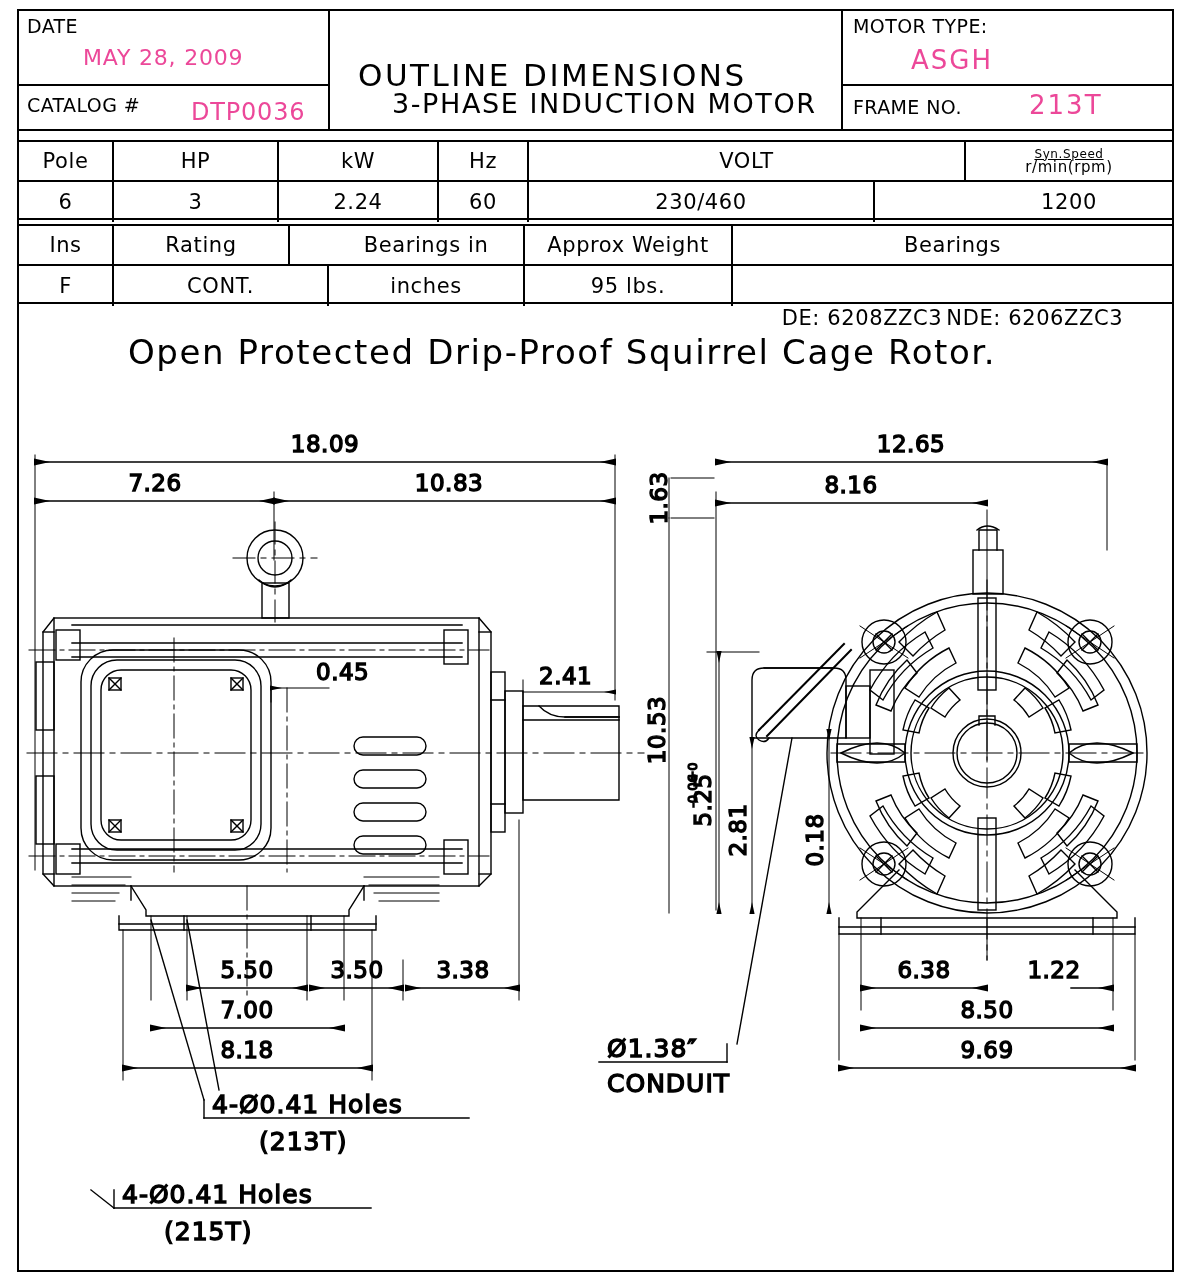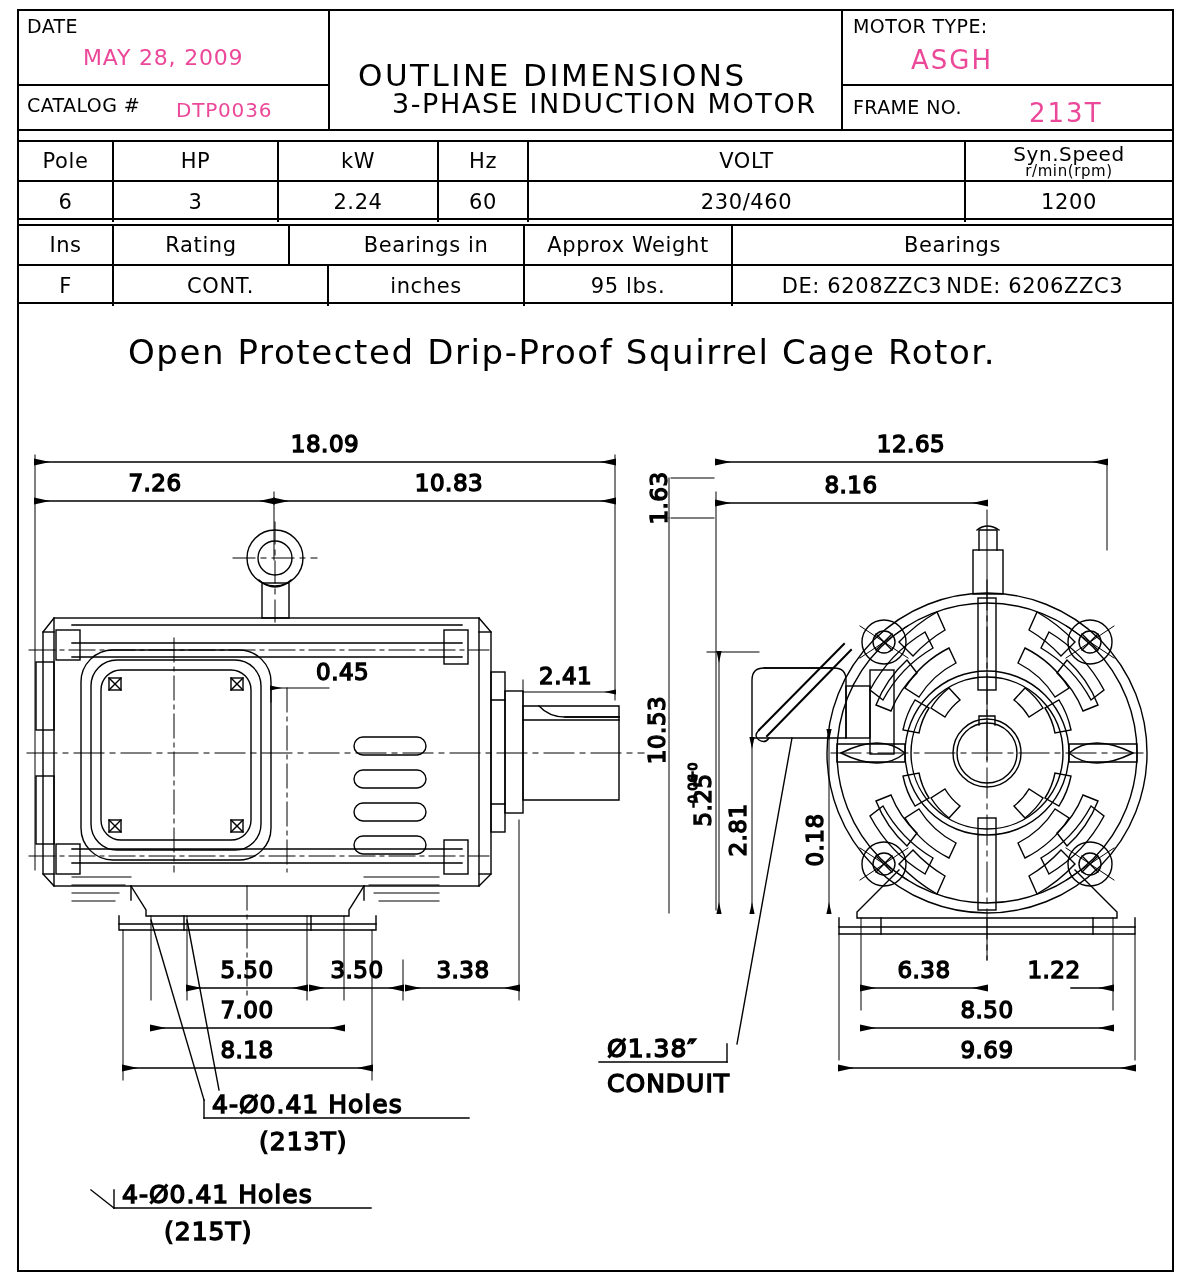--- a/index.html
+++ b/index.html
@@ -100,21 +100,21 @@
     display: flex; align-items: center; justify-content: center;
     border-right: 2px solid #000;
     font-family: "DejaVu Sans", sans-serif;
     font-size: 21px;
     letter-spacing: 0.6px;
     color: #000;
     white-space: nowrap;
   }
   .scell.last { border-right: none; }
   .scell.two-line { flex-direction: column; justify-content: center; line-height: 1.0; }
-  .scell.two-line .l1 { font-size: 20px; }
+  .scell.two-line .l1 { font-size: 12px; text-decoration: underline; }
   .scell.two-line .l2 { font-size: 15px; }
 
   
   #subtitle {
     position: absolute;
     left: 128px; top: 332px;
     font-family: "DejaVu Sans", sans-serif;
     font-size: 34px;
     letter-spacing: 1.6px;
     color: #000;
@@ -156,37 +156,37 @@
 
   <div id="titleblock" class="tb">
 
     <div id="tb-col1">
       <div class="tb-half-top">
         <div class="lbl" style="position:absolute;left:10px;top:6px;">DATE</div>
         <div class="val" style="position:absolute;left:66px;top:36px;">MAY 28, 2009</div>
       </div>
       <div class="tb-half-bot">
         <div class="lbl" style="position:absolute;left:10px;top:8px;">CATALOG #</div>
-        <div class="val" style="position:absolute;left:159px;top:12px;font-size:20px;">DTP0036</div>
+        <div class="val" style="position:absolute;left:174px;top:12px;font-size:24px;">DTP0036</div>
       </div>
     </div>
 
     <div id="tb-col2">
       <div class="big" style="position:absolute;left:28px;top:20px;">OUTLINE DIMENSIONS</div>
       <div class="big2" style="position:absolute;left:62px;top:79px;">3-PHASE  INDUCTION  MOTOR</div>
     </div>
 
     <div id="tb-col3">
       <div class="tb-half-top">
         <div class="lbl" style="position:absolute;left:10px;top:6px;">MOTOR TYPE:</div>
         <div class="val" style="position:absolute;left:68px;top:36px;font-size:26px;letter-spacing:2px;">ASGH</div>
       </div>
       <div class="tb-half-bot">
         <div class="lbl" style="position:absolute;left:10px;top:10px;">FRAME NO.</div>
-        <div class="val" style="position:absolute;left:186px;top:4px;font-size:26px;letter-spacing:2px;margin-top:8px;">213T</div>
+        <div class="val" style="position:absolute;left:186px;top:4px;font-size:26px;letter-spacing:2px;">213T</div>
       </div>
     </div>
   </div>
 
   <div id="spec1">
     <div class="srow top">
       <div class="scell" style="left:0px;width:95px;">Pole</div>
       <div class="scell" style="left:95px;width:165px;">HP</div>
       <div class="scell" style="left:260px;width:160px;">kW</div>
       <div class="scell" style="left:420px;width:90px;">Hz</div>
@@ -194,39 +194,39 @@
       <div class="scell last two-line" style="left:947px;width:206px;">
         <span class="l1">Syn.Speed</span>
         <span class="l2">r/min(rpm)</span>
       </div>
     </div>
     <div class="srow bot">
       <div class="scell" style="left:0px;width:95px;">6</div>
       <div class="scell" style="left:95px;width:165px;">3</div>
       <div class="scell" style="left:260px;width:160px;">2.24</div>
       <div class="scell" style="left:420px;width:90px;">60</div>
-      <div class="scell" style="left:510px;width:437px;">230/460</div>
+      <div class="scell" style="left:510px;width:346px;">230/460</div>
       <div class="scell last" style="left:947px;width:206px;">1200</div>
     </div>
   </div>
 
   <div id="spec2">
     <div class="srow top">
       <div class="scell" style="left:0px;width:95px;">Ins</div>
       <div class="scell" style="left:95px;width:176px;">Rating</div>
       <div class="scell" style="left:310px;width:196px;">Bearings in</div>
       <div class="scell" style="left:506px;width:208px;">Approx Weight</div>
       <div class="scell last" style="left:714px;width:439px;">Bearings</div>
     </div>
     <div class="srow bot">
       <div class="scell" style="left:0px;width:95px;">F</div>
       <div class="scell" style="left:95px;width:215px;">CONT.</div>
       <div class="scell" style="left:310px;width:196px;">inches</div>
       <div class="scell" style="left:506px;width:208px;">95 lbs.</div>
-      <div class="scell last" style="left:714px;width:439px;gap:4px;">
+      <div class="scell last" style="left:714px;width:439px;gap:4px;margin-top:32px;">
         <span>DE: 6208ZZC3</span>
         <span>NDE:  6206ZZC3</span>
       </div>
     </div>
   </div>
 
   <div id="subtitle">Open Protected Drip-Proof Squirrel Cage Rotor.</div>
 
   <div id="drawing">
   <svg width="1153" height="870" viewBox="0 0 1153 870" xmlns="http://www.w3.org/2000/svg">

